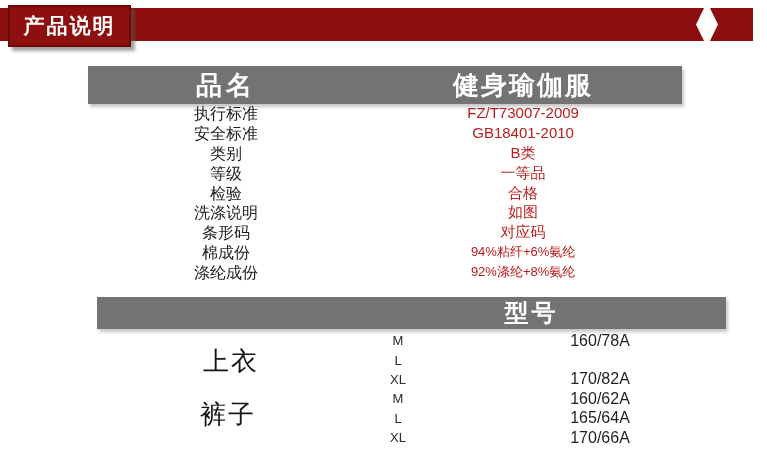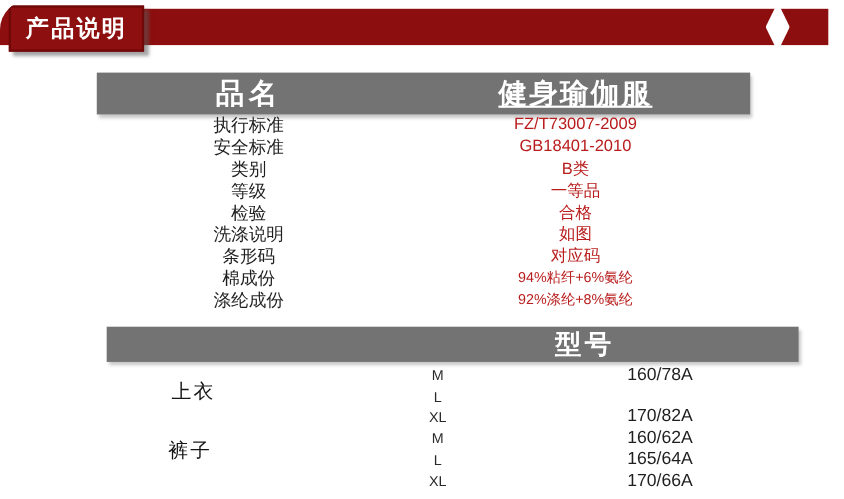--- a/index.html
+++ b/index.html
@@ -5,21 +5,20 @@
   * { margin: 0; padding: 0; box-sizing: border-box; }
   html, body { background: #ffffff; }
   body { font-family: "Liberation Sans", sans-serif; }
 
   .stage {
     position: relative;
     width: 767px;
     height: 454px;
     background: #ffffff;
     overflow: hidden;
-    border-radius: 27px;
   }
 
   
   .banner-strip {
     position: absolute;
     left: 0; top: 8px;
     width: 753px; height: 33px;
     background: #8D0E0E;
   }
   .banner-diamond {
@@ -62,21 +61,21 @@
     display: flex;
   }
   .band1 .cell-name {
     width: 46.5%;
     display: flex; align-items: center; justify-content: center;
     font-size: 26px; letter-spacing: 4px;
   }
   .band1 .cell-value {
     width: 53.5%;
     display: flex; align-items: center; justify-content: center;
-    font-size: 26px; letter-spacing: 2px; text-decoration: underline;
+    font-size: 26px; letter-spacing: 2px;
   }
   .band2 {
     left: 68px; top: 297px;
     width: 629px; height: 32px; margin-left: 29px;
   }
   .band2 .model-label {
     position: absolute;
     left: 240px; top: 0;
     width: 389px; height: 32px;
     display: flex; align-items: center; justify-content: center;
@@ -112,24 +111,25 @@
     width: 210px; text-align: center;
     font-size: 13px; color: #2a2a2a;
   }
   .size-row .spec {
     width: 194px; text-align: center;
     font-size: 16px; color: #1f1f1f;
   }
   .group-label {
     position: absolute;
     font-family: "Liberation Serif", serif;
-    font-size: 18px;
+    font-size: 26px;
     color: #151515;
     letter-spacing: 2px;
     white-space: nowrap;
+    margin-left: 47px;
   }
   .group-label.top    { left: 156px; top: 344px; }
   .group-label.bottom { left: 153px; top: 397px; }
 </style>
 </head>
 <body>
 
 <div class="stage">
 
   <div class="banner-strip"></div>

